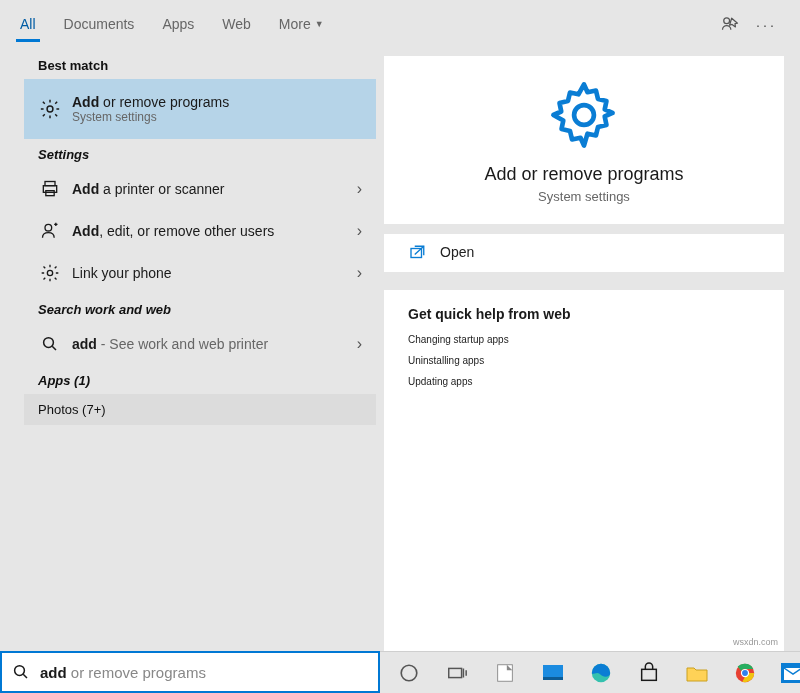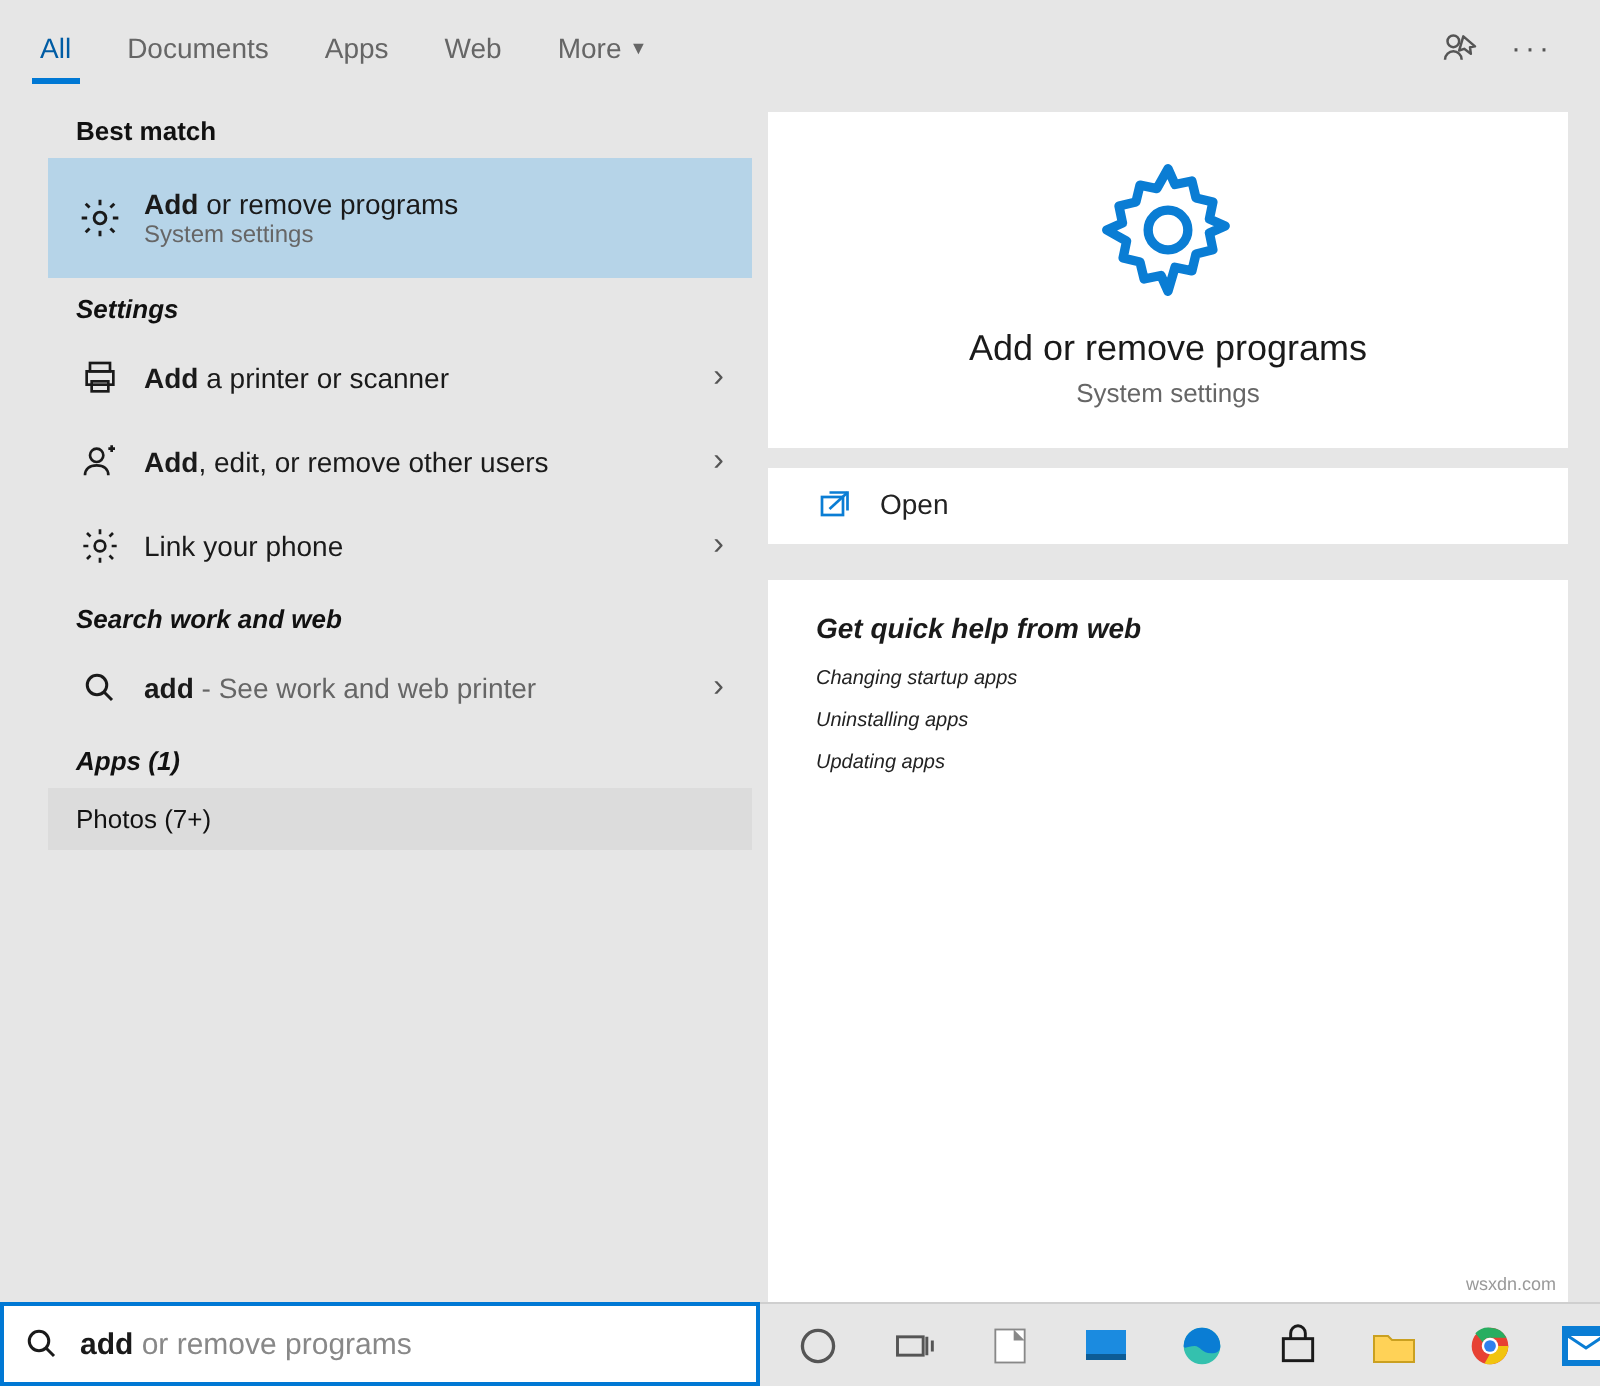--- a/index.html
+++ b/index.html
@@ -39,21 +39,21 @@
   
   .card { margin:8px 16px 0 8px; background:#fff; flex:0 0 auto; display:flex; flex-direction:column; align-items:center; padding:24px 24px 20px 24px; }
   .card .gear-big { margin-bottom:14px; color:#0a7dd4;}
   .card .title { font-size:18px; font-weight:400; margin-bottom:4px; text-align:center; }
   .card .subtitle { font-size:13px; color:#666; }
 
   .actions { margin:10px 16px 0 8px; background:#fff; padding:10px 24px; display:flex; align-items:center; }
   .action-open { display:flex; align-items:flex-start; gap:14px; cursor:pointer; font-size:14px; color:#222; }
   .action-open svg { color:#0a7dd4;}
   
-  .quickhelp { margin:18px 16px 0 8px; background:#fff; padding:16px 24px 24px 24px; flex:1;font-style:italic; }
+  .quickhelp { margin:18px 16px 0 8px; background:#fff; padding:16px 24px 24px 24px; flex:1; }
   .quickhelp h4 { margin:0 0 12px 0; font-size:14px; font-weight:600; }
   .qh-link { font-size:10px; color:#222; margin:10px 0; cursor:pointer; }
 
   
   .searchbar { height:42px; background:#fff; border:2px solid #0078d4; display:flex; align-items:center; padding:0 10px;}
   .searchbar .srch { color:#333; margin-right:10px; }
   .searchbar .query { font-size:15px; }
   .searchbar .query b { font-weight:700; }
   .searchbar .query span.gray { color:#888; }
   

